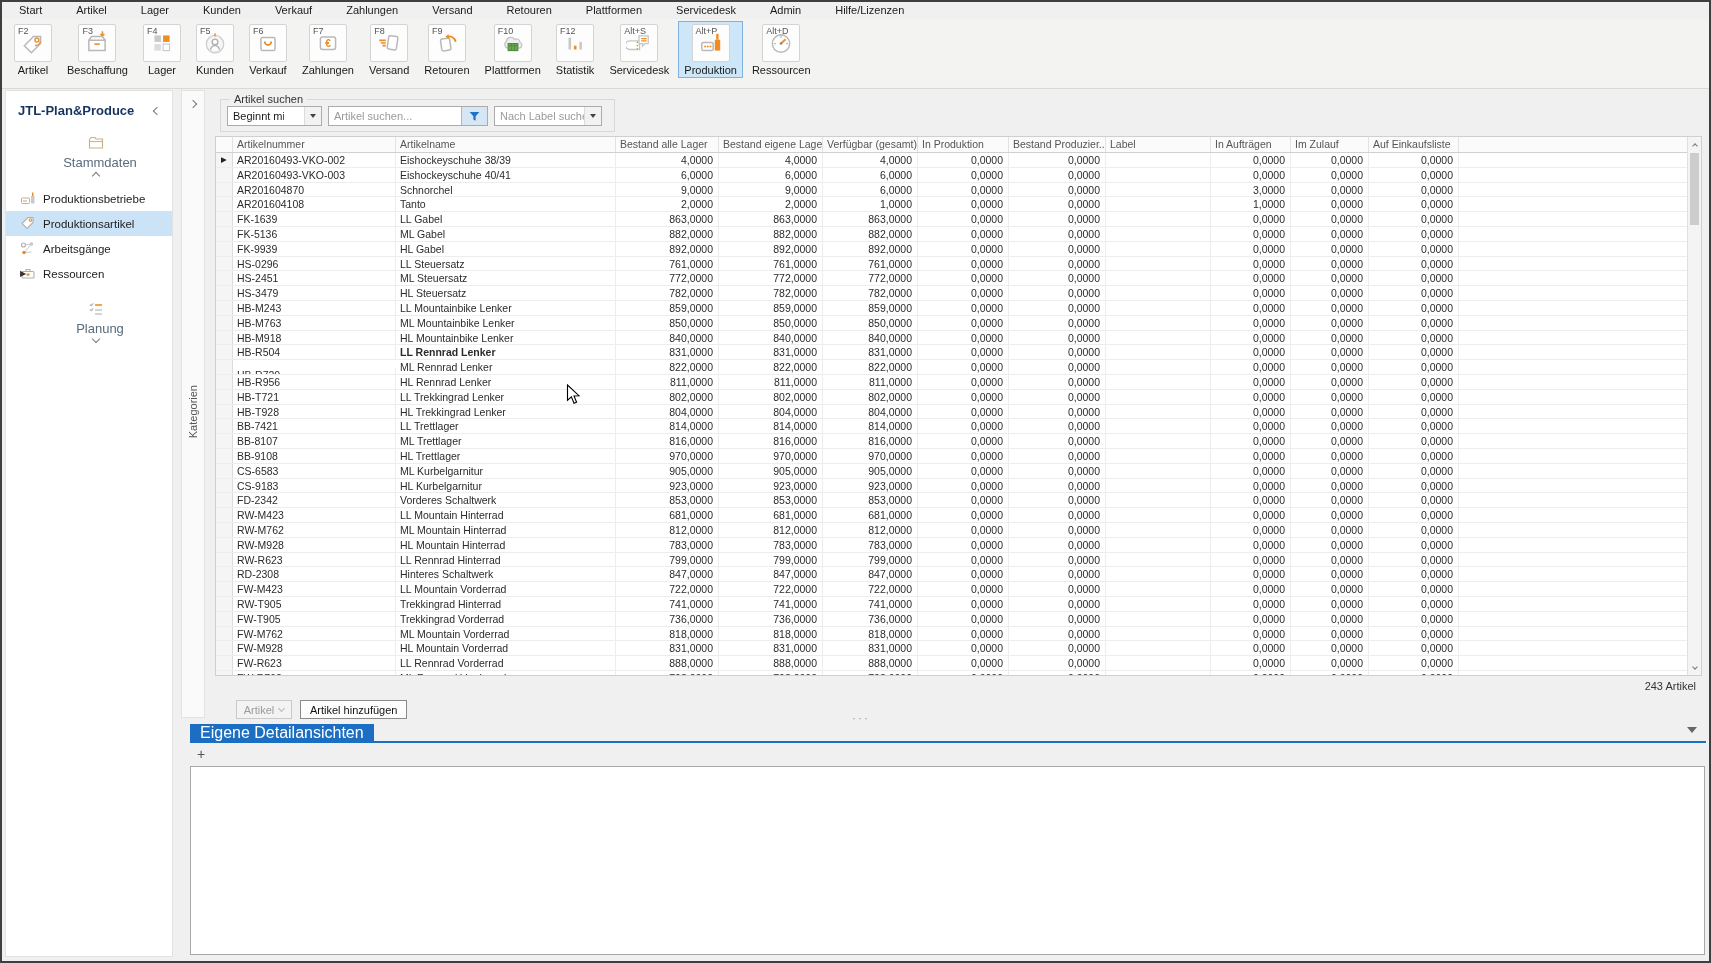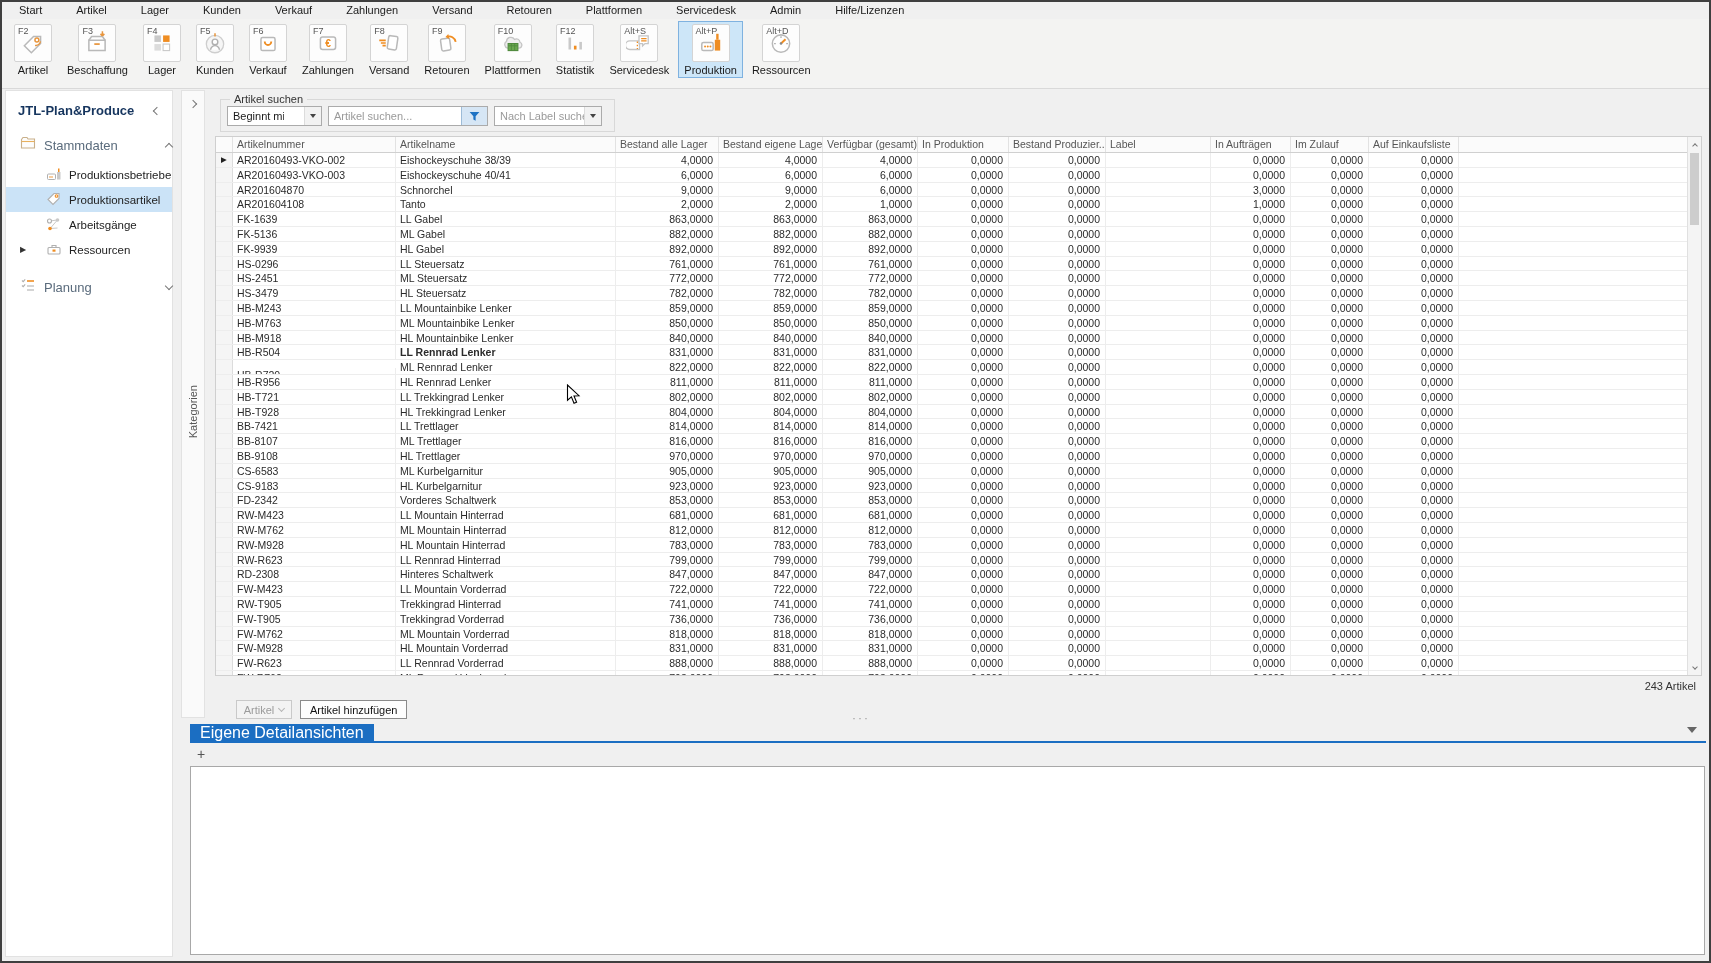--- a/index.html
+++ b/index.html
@@ -17,23 +17,23 @@
   .ribbon-btn.active { background:#cde6f8; border:1px solid #7fb2e0; }
   .rb-box { position:relative; width:38px; height:38px; background:#fdfdfd; border:1px solid #d4d4d4; border-radius:2px; display:flex; align-items:flex-end; justify-content:center; }
   .rb-shortcut { position:absolute; top:1px; left:3px; font-size:9px; color:#555; }
   .rb-box svg { margin-bottom:1px; }
   .rb-label { font-size:11px; margin-top:2px; white-space:nowrap; }
 
   
   .sidebar { position:absolute; left:5px; top:90px; width:168px; bottom:6px; background:#fff; border:1px solid #e2e2e2; }
   .sb-title { display:flex; align-items:center; justify-content:space-between; padding:12px 12px 10px 12px; }
   .sb-title-text { font-size:13px; font-weight:bold; color:#16355e; }
-  .sb-section { display:flex; align-items:center; padding:7px 0 7px 14px; }
+  .sb-section { display:flex; align-items:center; padding:7px 0 7px 14px;flex-direction:column; }
   .sb-section .sec-label { font-size:13px; color:#5a6b7c; margin-left:8px; flex:1; }
-  .sb-item { height:25px; display:flex; align-items:center; padding-left:40px; font-size:11.5px; color:#222; position:relative; }
+  .sb-item { height:25px; display:flex; align-items:center; padding-left:14px; font-size:11.5px; color:#222; position:relative; }
   .sb-item .lbl { margin-left:7px; }
   .sb-item.selected { background:#cbe3f7; }
   .sb-expander { position:absolute; left:14px; font-size:8px; color:#333; }
   .chev { display:inline-block; width:6px; height:6px; border-right:1.4px solid #777; border-bottom:1.4px solid #777; }
   .chev.up { transform:rotate(-135deg); margin-top:3px; }
   .chev.down { transform:rotate(45deg); margin-bottom:3px; }
   .chev.left { transform:rotate(135deg); }
   .chev.right { transform:rotate(-45deg); }
 
   

